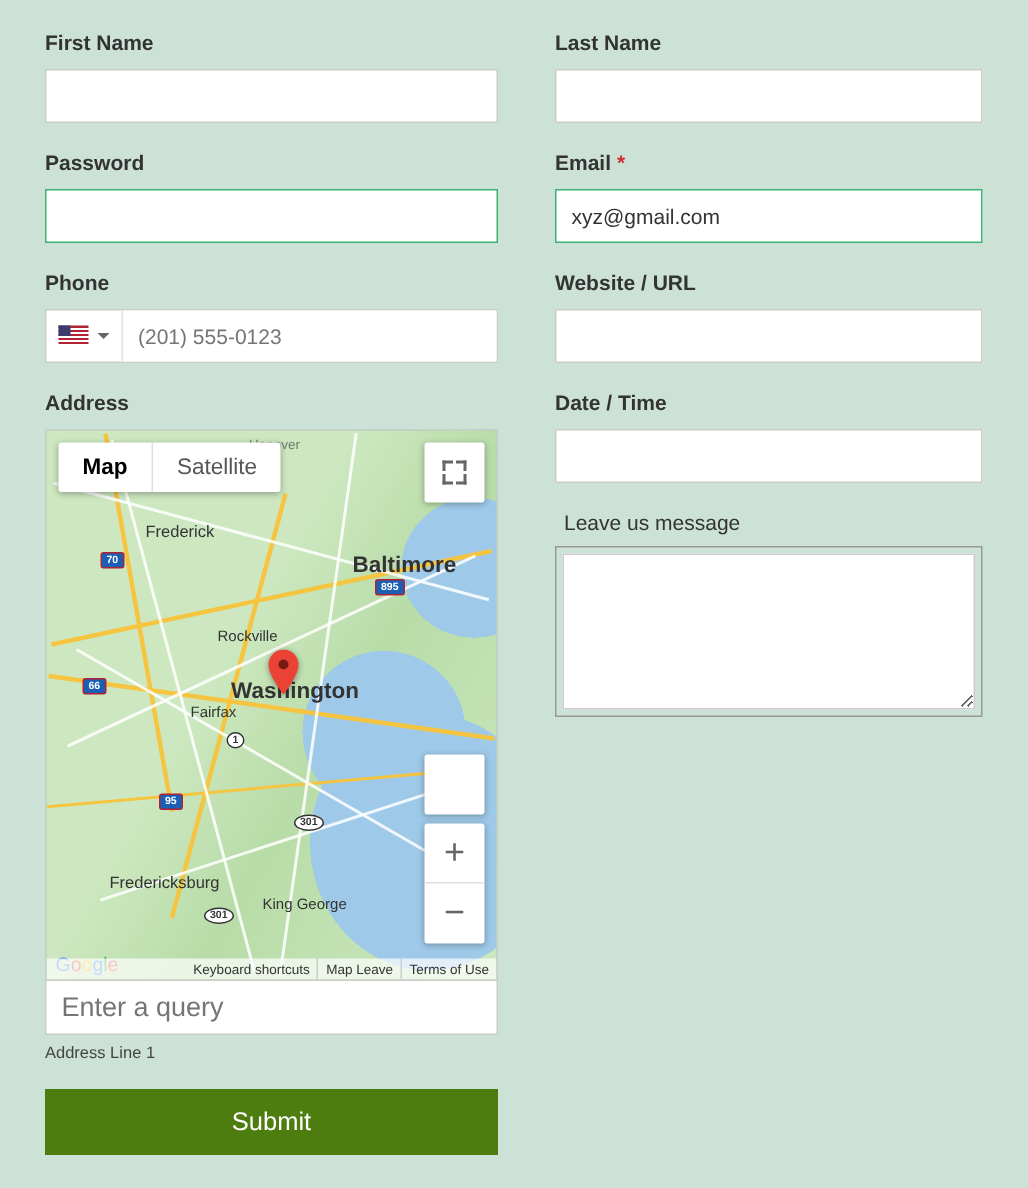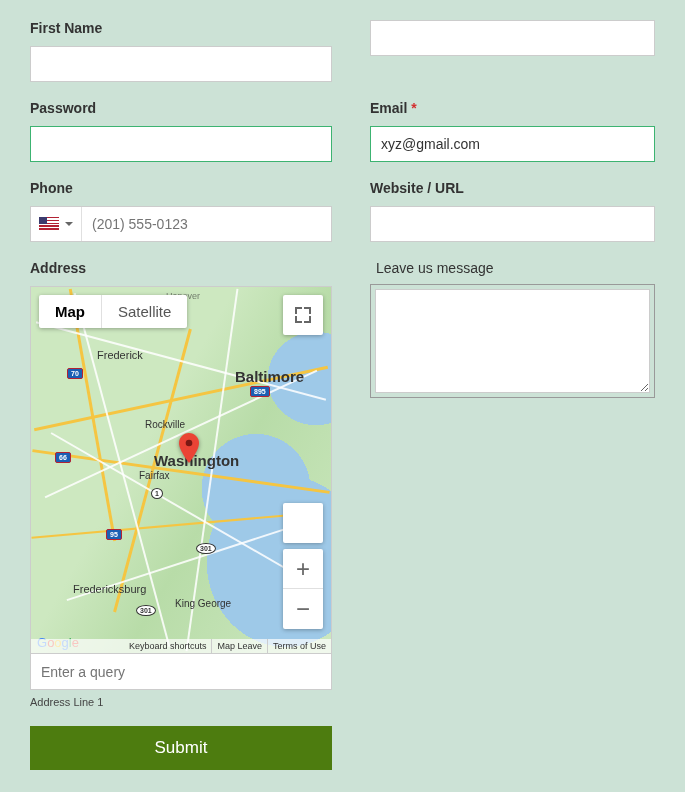--- a/index.html
+++ b/index.html
@@ -156,21 +156,21 @@
     .map-label {
       position: absolute;
       color: #333;
       font-weight: 500;
       white-space: nowrap;
     }
     .ml-balt { top: 22%; left: 68%; font-size: 15px; font-weight: 700; }
     .ml-wash { top: 45%; left: 41%; font-size: 15px; font-weight: 700; }
     .ml-fred { top: 17%; left: 22%; font-size: 11px; text-align: right; }
     .ml-rock { top: 36%; left: 38%; font-size: 10px; }
-    .ml-fair { top: 50%; left: 32%; font-size: 10px; margin-left: 12px; }
+    .ml-fair { top: 50%; left: 32%; font-size: 10px; }
     .ml-fburg { top: 81%; left: 14%; font-size: 11px; }
     .ml-kg { top: 85%; left: 48%; font-size: 10px; }
     .ml-hanover { top: 1%; left: 45%; font-size: 9px; opacity: 0.6; }
     .ml-bre { top: 4%; left: 4%; font-size: 9px; opacity: 0.6; }
     .map-pin {
       position: absolute;
       top: 40%; left: 49%;
       width: 22px; height: 30px;
     }
     .map-pin svg { width: 100%; height: 100%; filter: drop-shadow(0 1px 2px rgba(0,0,0,0.4)); }
@@ -267,21 +267,21 @@
       color: #333;
     }
     .attr-item { padding: 2px 5px; border-left: 1px solid #ccc; }
     .attr-item:first-child { border-left: none; }
     .addr-query {
       width: 302px;
       height: 36px;
       border: 1px solid #ccc;
       border-top: none;
       padding: 6px 10px;
-      font-size: 14px;
+      font-size: 18px;
       outline: none;
     }
     .addr-caption {
       font-size: 11px;
       color: #444;
       margin-top: 6px;
     }
     .textarea-wrap { padding: 4px; border: 1px solid #999; background: #cce2d6; margin-top: 6px; }
     .msg-textarea {
       width: 100%;
@@ -311,20 +311,21 @@
 <body>
 
 <div class="form-grid">
 
   <div class="field-group">
     <label class="field-label">First Name</label>
     <input type="text" class="text-input" style="">
   </div>
 
   <div class="field-group">
+    <label class="field-label">Last Name</label>
     <input type="text" class="text-input" style="">
   </div>
 
   <div class="field-group">
     <label class="field-label">Password</label>
     <input type="password" class="text-input green-border" style="">
   </div>
 
   <div class="field-group">
     <label class="field-label">
@@ -419,20 +420,24 @@
       </div>
     </div>
 
     <input type="text" class="addr-query" placeholder="Enter a query" style="">
     <div class="addr-caption">Address Line 1</div>
 
     <button class="submit-btn">Submit</button>
   </div>
 
   <div class="right-stack">
+    <div class="field-group">
+      <label class="field-label">Date / Time</label>
+      <input type="text" class="text-input" style="">
+    </div>
 
     <div class="field-group">
       <label class="msg-label">Leave us message</label>
       <div class="textarea-wrap">
         <textarea class="msg-textarea" style=""></textarea>
       </div>
     </div>
   </div>
 
 </div>

